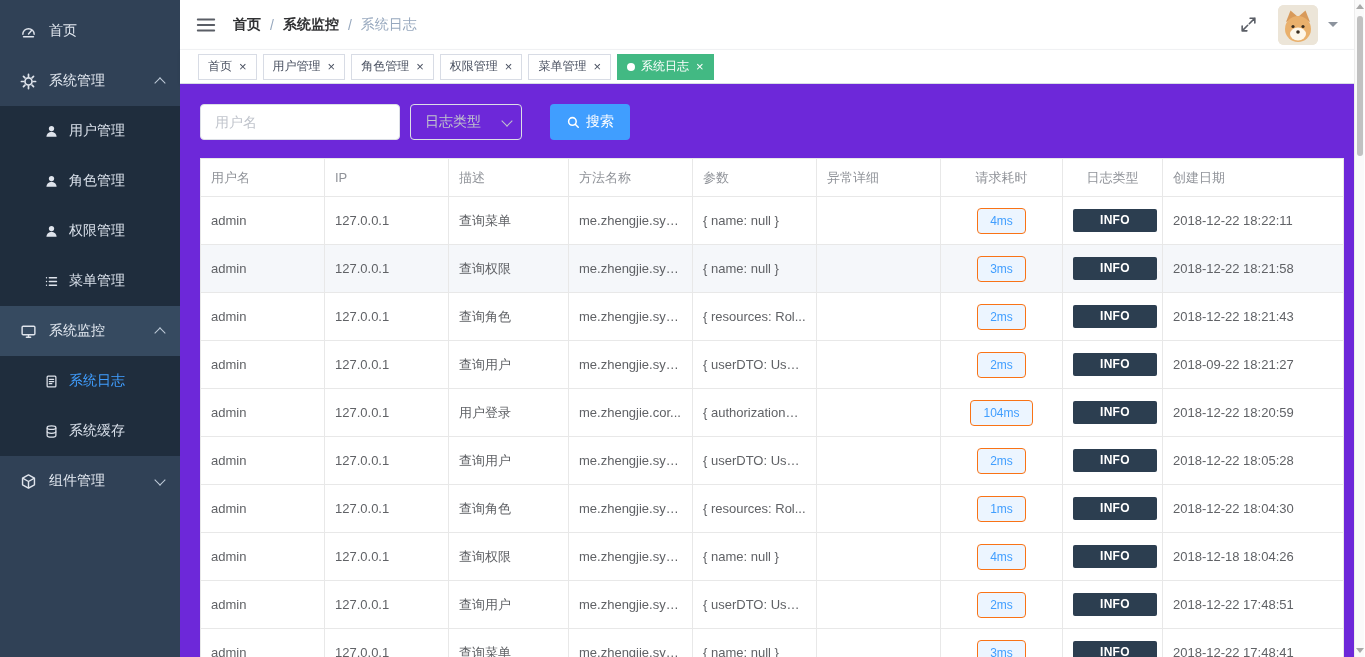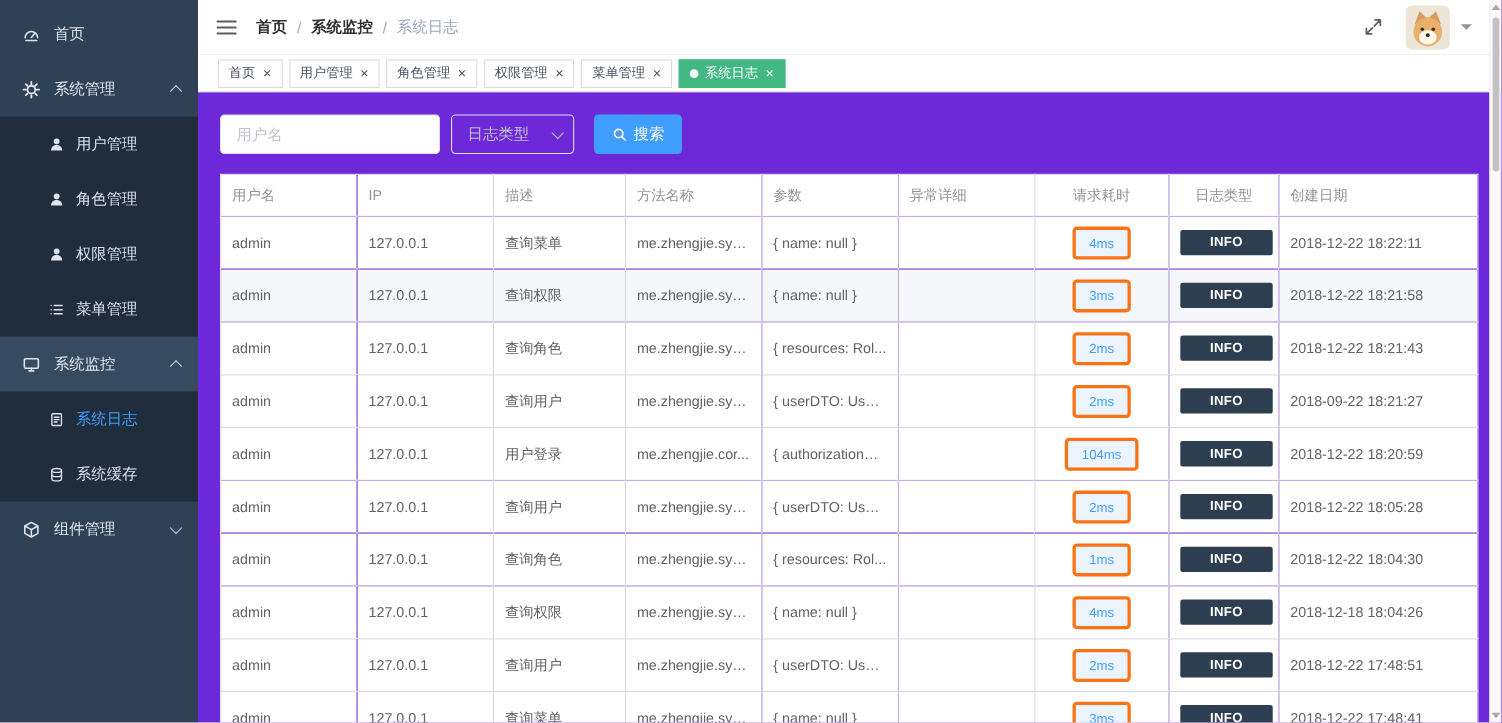--- a/index.html
+++ b/index.html
@@ -44,31 +44,31 @@
 
   .content{flex:1;padding:20px 20px 0 20px;background:#6d28d9;overflow:hidden;}
 
   
   .search-row{display:flex;align-items:center;margin-bottom:18px;}
   .input{width:200px;height:36px;border:1px solid #dcdfe6;border-radius:4px;padding:0 14px;font-size:14px;color:#606266;outline:none;box-sizing:border-box;}
   .input::placeholder{color:#c0c4cc;}
   .select{width:112px;height:36px;border:1px solid #dcdfe6;border-radius:4px;margin-left:10px;display:flex;align-items:center;justify-content:space-between;padding:0 10px 0 14px;cursor:pointer;box-sizing:border-box;}
   .select-placeholder{color:#c0c4cc;font-size:14px;}
   .chev-sm{width:7px;height:7px;border-right:1.5px solid #c0c4cc;border-bottom:1.5px solid #c0c4cc;transform:rotate(45deg);margin-top:-3px;}
-  .btn-search{margin-left:18px;height:36px;background:#409EFF;color:#fff;border:none;border-radius:4px;padding:0 16px;font-size:14px;display:flex;align-items:center;gap:6px;cursor:pointer;font-family:inherit;}
+  .btn-search{margin-left:28px;height:36px;background:#409EFF;color:#fff;border:none;border-radius:4px;padding:0 16px;font-size:14px;display:flex;align-items:center;gap:6px;cursor:pointer;font-family:inherit;}
   .btn-search .icon{display:inline-flex;}
 
   
   .log-table{width:100%;border-collapse:collapse;table-layout:fixed;font-size:13px;color:#606266;}
   .log-table th{height:38px;border:1px solid #e8e8e8;color:#909399;font-weight:400;text-align:left;padding:0 10px;background:#fff;box-sizing:border-box;white-space:nowrap;overflow:hidden;}
   .log-table td{height:48px;border:1px solid #e8e8e8;padding:0 10px;background:transparent;box-sizing:border-box;white-space:nowrap;overflow:hidden;text-overflow:ellipsis;}
   .log-table tbody tr{background:#fff;}
   .log-table tbody tr:nth-child(2){background:#f5f7fa;}
   .log-table th.center,.log-table td.center{text-align:center;}
-  .time-badge{display:inline-block;padding:6px 12px;border:3px solid #f97316;background:#ecf5ff;color:#409EFF;border-radius:4px;font-size:12px;line-height:1;cursor:pointer;}
+  .time-badge{display:inline-block;padding:6px 12px;border:1px solid #f97316;background:#ecf5ff;color:#409EFF;border-radius:4px;font-size:12px;line-height:1;cursor:pointer;}
   .level-badge{display:inline-block;padding:4px 27px;background:#2c3e50;color:#fff;border-radius:2px;font-size:12px;font-weight:700;letter-spacing:.3px;line-height:1.2;}
 
   
   .scrollbar{position:absolute;right:0;top:0;width:10px;height:657px;background:#fafafa;border-left:1px solid #ededed;box-sizing:border-box;}
   .sb-arrow{position:absolute;left:1px;width:0;height:0;border-left:4px solid transparent;border-right:4px solid transparent;}
   .sb-arrow.up{top:4px;border-bottom:5px solid #a8a8a8;}
   .sb-arrow.down{bottom:4px;border-top:5px solid #a8a8a8;}
   .sb-thumb{position:absolute;left:1.5px;top:16px;width:6px;height:140px;background:#c1c1c1;border-radius:3px;}
 </style>
 </head>

